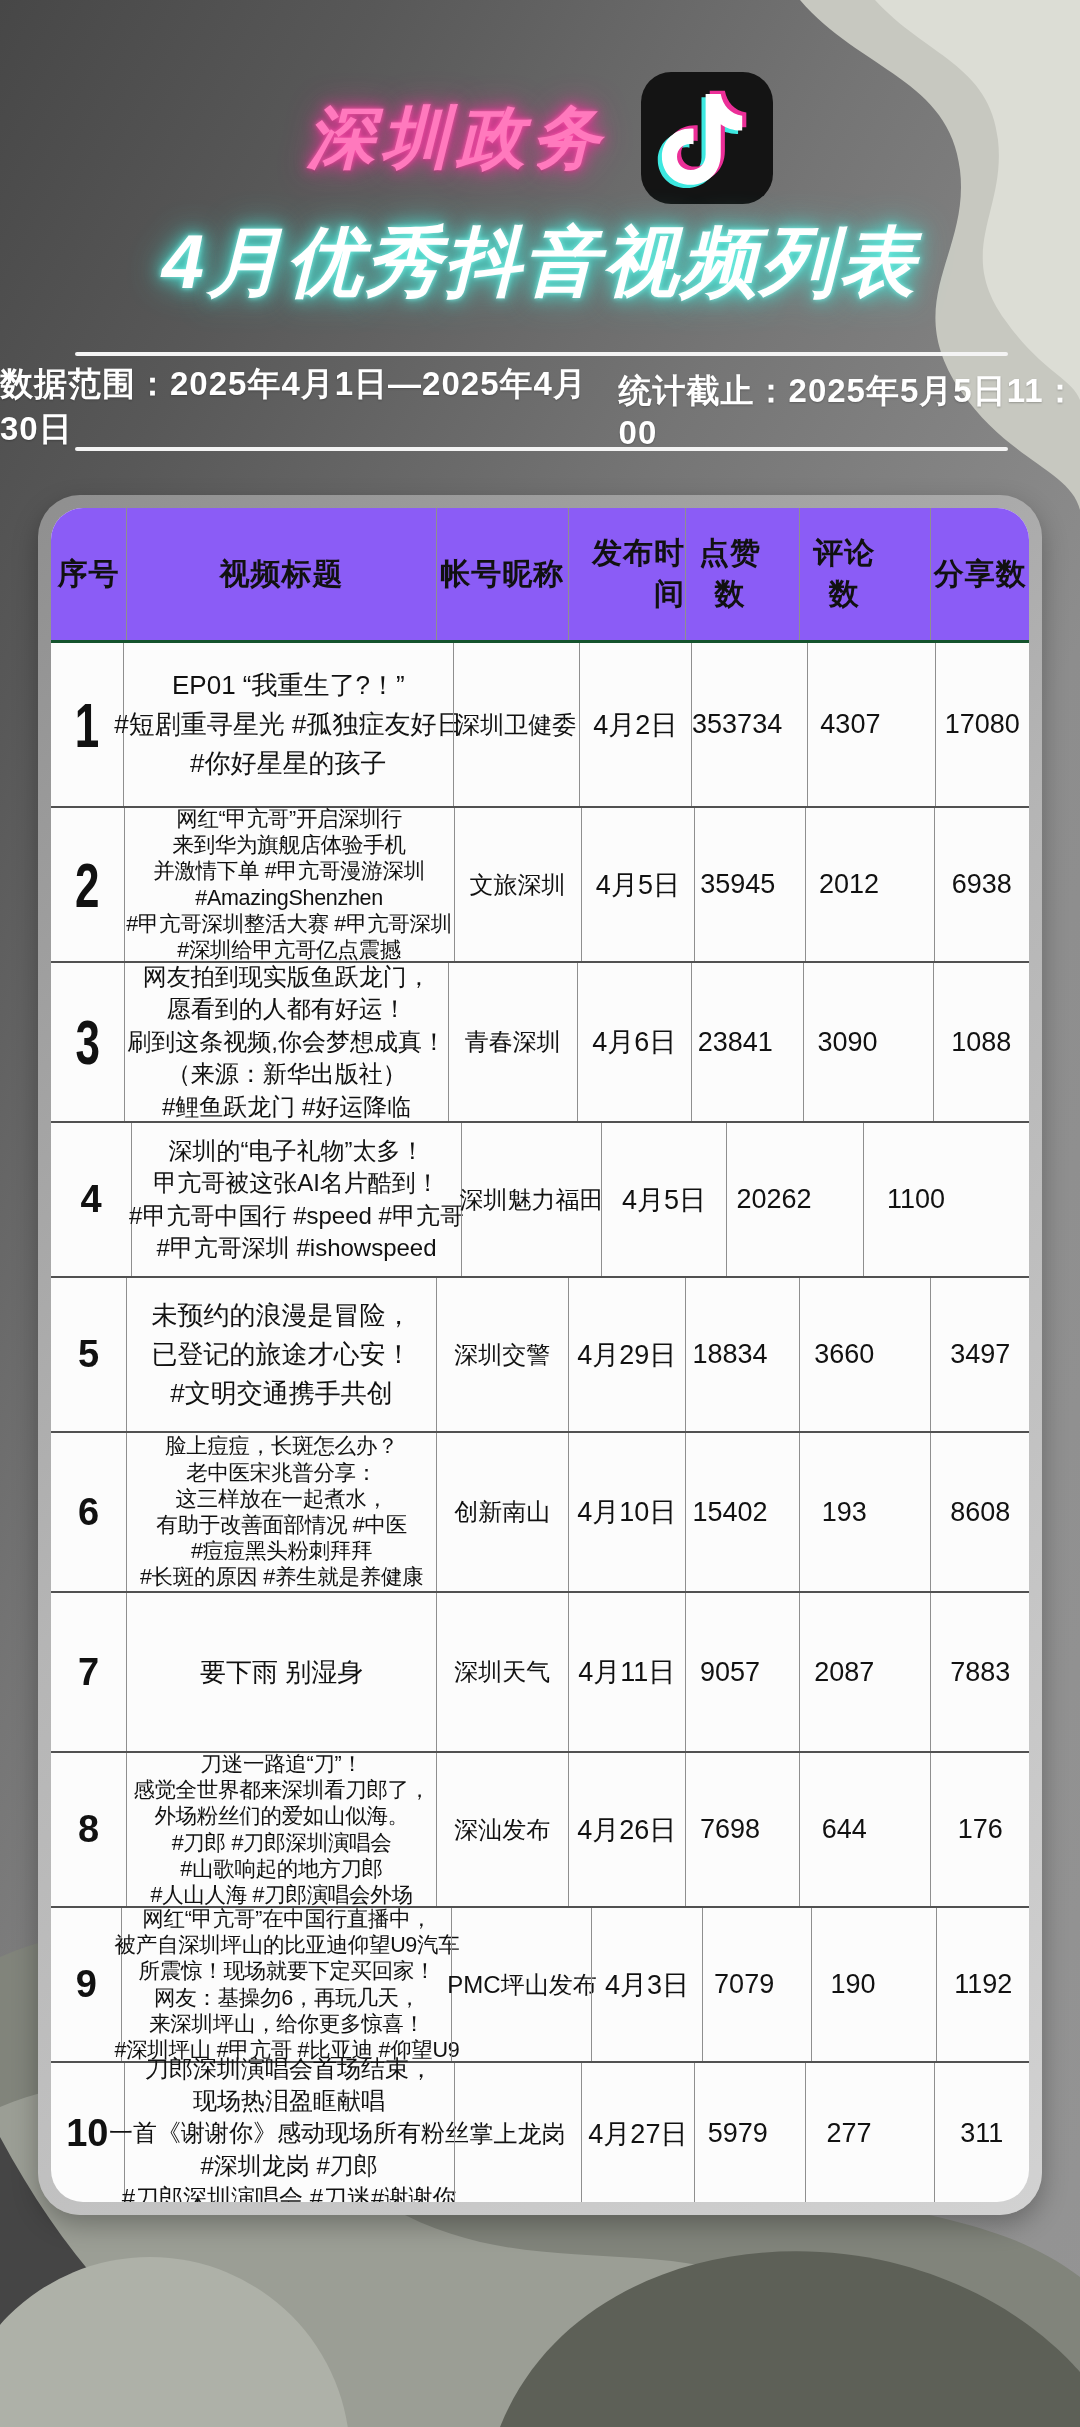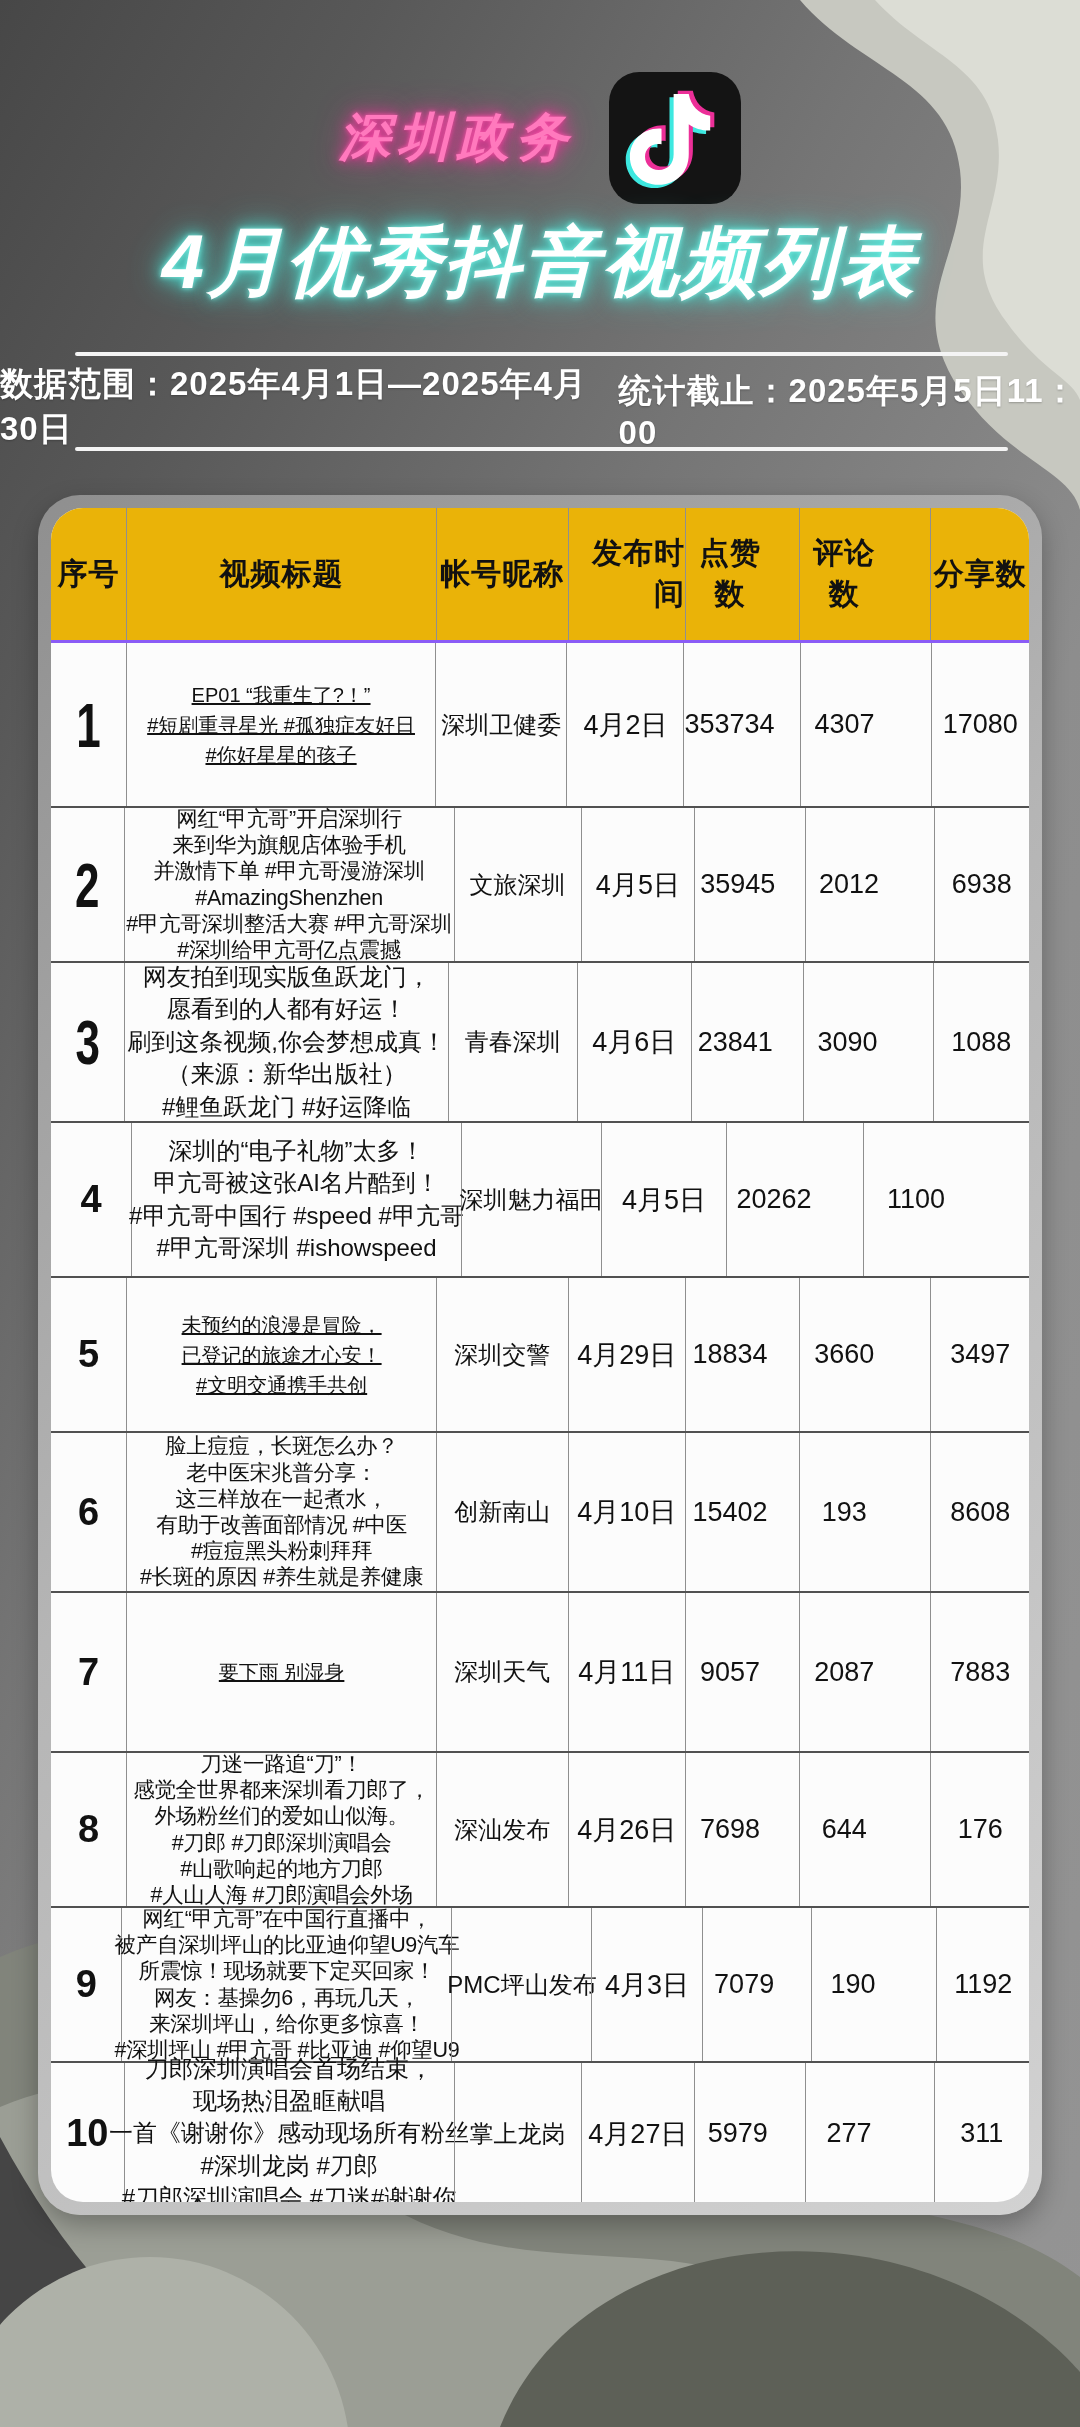--- a/index.html
+++ b/index.html
@@ -9,21 +9,21 @@
     background:linear-gradient(118deg,#474747 0%,#585858 16%,#757575 38%,#8d8d8d 60%,#949494 100%);
     font-family:"Liberation Sans","DejaVu Sans",sans-serif;
   }
   .deco{position:absolute;pointer-events:none;}
   .deco-tr{top:0;right:0;}
   .deco-bottom{left:0;bottom:0;}
 
   
   .title-row{position:absolute;top:72px;left:0;width:100%;display:flex;justify-content:center;align-items:center;gap:34px;z-index:3;}
   .title-1{
-    font-size:52px;font-weight:900;font-style:italic;letter-spacing:7px;color:#ff79bd;
+    font-size:68px;font-weight:900;font-style:italic;letter-spacing:7px;color:#ff79bd;
     text-shadow:0 0 4px #ff58ad,0 0 14px #f0309b,0 0 30px rgba(240,48,155,.85),0 2px 2px rgba(0,0,0,.25);
   }
   .douyin-badge{width:132px;height:132px;flex:0 0 auto;}
   .title-2{
     position:absolute;top:212px;left:0;width:100%;text-align:center;z-index:3;
     font-size:76px;font-weight:900;font-style:italic;letter-spacing:3px;color:#ffffff;
     text-shadow:0 0 5px #7df2e7,0 0 16px #46e4d6,0 0 32px rgba(70,228,214,.9);
   }
   .rule{position:absolute;left:75px;width:933px;height:4px;background:#f4f4f4;border-radius:2px;z-index:3;}
   .rule-top{top:352px;}
@@ -36,35 +36,35 @@
     position:absolute;left:38px;top:495px;width:1004px;height:1720px;z-index:2;
     background:linear-gradient(140deg,#8f8f8f 0%,#b5b5b5 45%,#d2d2d2 100%);
     border-radius:42px;padding:13px;box-shadow:0 10px 26px rgba(0,0,0,.28);
   }
   .table{
     width:100%;height:100%;background:#fcfcfc;border-radius:32px;overflow:hidden;
     display:flex;flex-direction:column;
   }
   .trow{display:flex;align-items:stretch;flex:0 0 auto;border-bottom:2px solid #515151;}
   .trow:last-child{border-bottom:none;}
-  .thead{background:#eab308;height:135px;border-bottom:3px solid #8b5cf6;}
+  .thead{background:#8b5cf6;height:135px;border-bottom:3px solid #14532d;}
   .cell{display:flex;align-items:center;justify-content:center;text-align:center;color:#111;border-left:1px solid #8f8f8f;overflow:visible;}
   .cell:first-child{border-left:none;}
   .c-rank{width:80px;}
   .c-title{width:330px;flex-direction:column;padding:4px 2px;}
   .c-account{width:140px;}
   .c-date{width:125px;text-align:right;}
   .c-likes{width:95px;}
   .c-comments{width:95px;margin-left:25px;}
   .c-shares{width:105px;margin-left:42px;}
   .thead .cell{font-weight:bold;font-size:30px;letter-spacing:1px;}
   .rank-num{font-weight:bold;font-size:38px;}
   .rank-top{font-size:44px;transform:scaleY(1.45);display:inline-block;font-weight:900;}
   .title-line{white-space:nowrap;line-height:1.32;}
-  .t3 .title-line{font-size:20px;line-height:1.5;text-decoration:underline;}
+  .t3 .title-line{font-size:26px;line-height:1.5;}
   .t5 .title-line{font-size:24px;line-height:1.35;}
   .t6 .title-line{font-size:21.5px;line-height:1.22;letter-spacing:-0.3px;}
   .account-text{font-size:24px;white-space:nowrap;}
   .date-text,.num-text{font-size:27px;white-space:nowrap;}
 
   
   .footer-credit{
     position:absolute;top:2288px;right:64px;z-index:3;
     font-size:31px;font-weight:bold;color:#ffffff;letter-spacing:2px;
     text-shadow:0 1px 2px rgba(0,0,0,.3);

